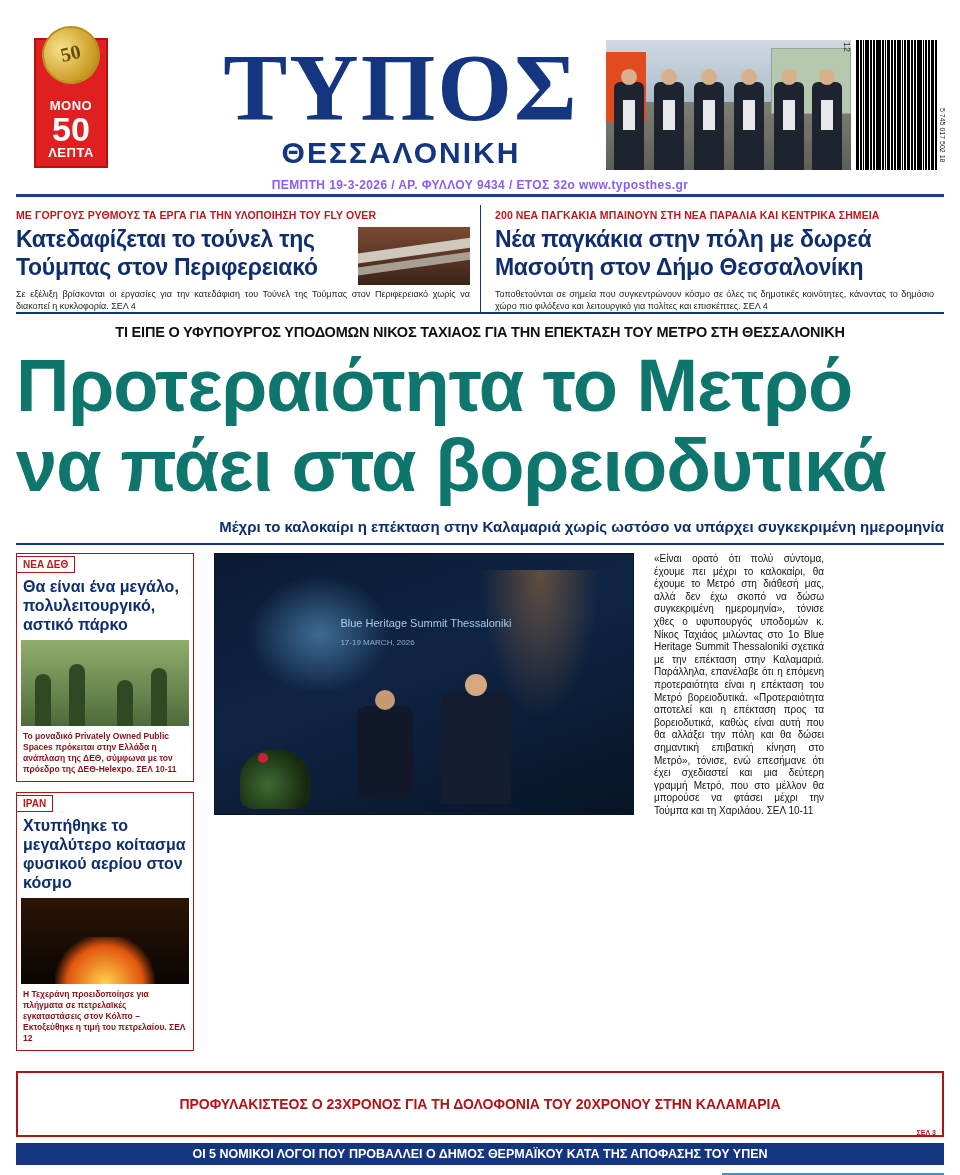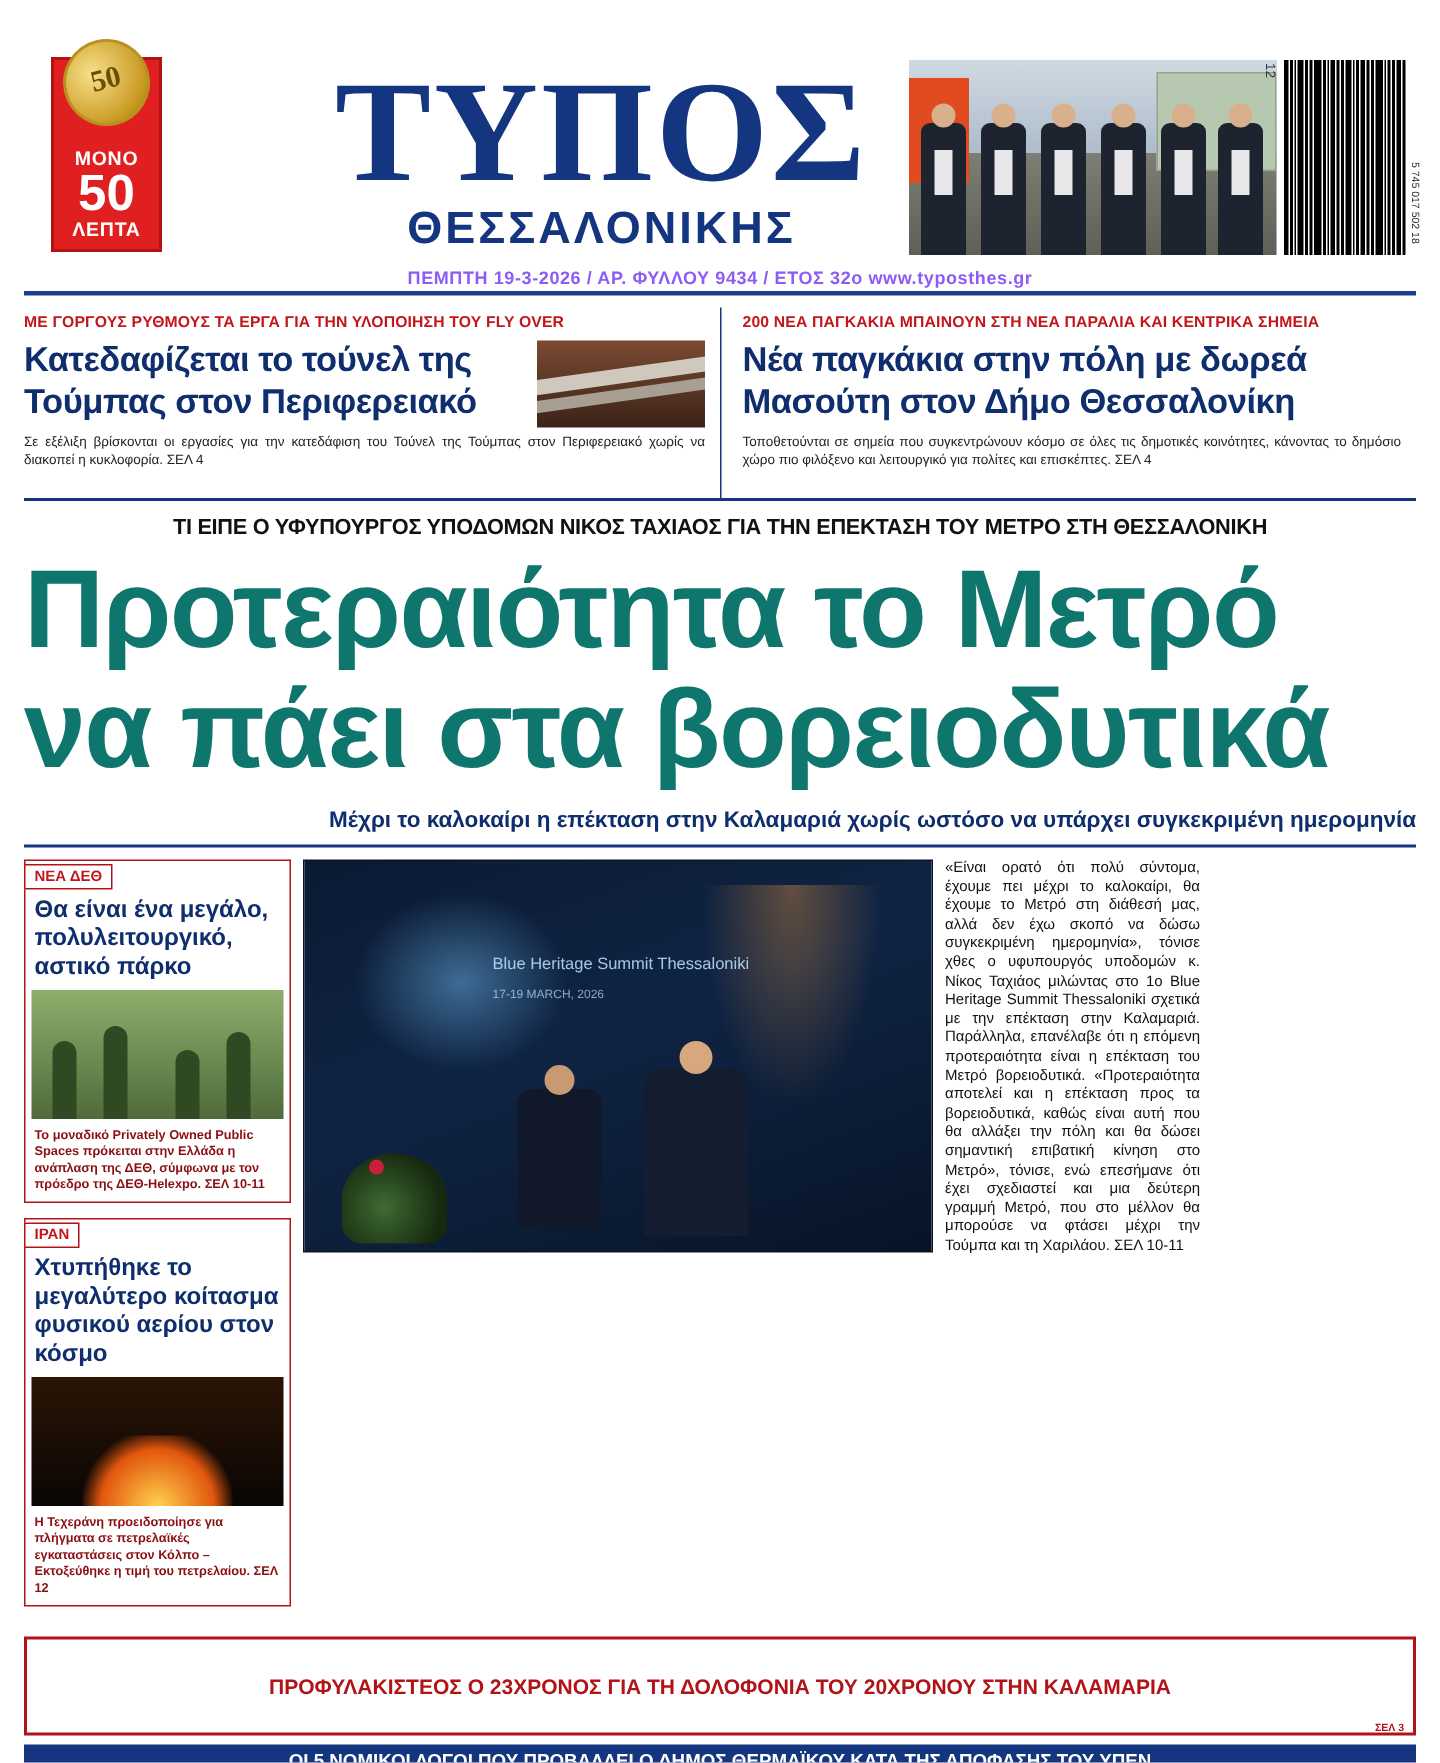--- a/index.html
+++ b/index.html
@@ -30,39 +30,39 @@
 
   .barcode{position:absolute;right:0;top:26px;width:88px;height:130px;display:flex;align-items:flex-end;gap:1px;}
   .barcode i{display:block;width:2px;background:#000;height:100%;}
   .barcode-side{position:absolute;right:92px;top:28px;font-size:9px;writing-mode:vertical-rl;color:#333;}
   .barcode-num{position:absolute;right:-2px;bottom:8px;font-size:7px;writing-mode:vertical-rl;color:#222;}
 
   .dateline{position:absolute;left:0;right:0;bottom:2px;text-align:center;font-size:12px;font-weight:bold;color:#8b5cf6;letter-spacing:.4px;}
 
   
   .teasers{display:flex;gap:0;border-bottom:2px solid #14357f;padding-top:8px;}
-  .teaser{width:50%;box-sizing:border-box;padding:4px 10px 20px 0;}
+  .teaser{width:50%;box-sizing:border-box;padding:4px 10px 0 0;}
   .teaser.right{padding-left:14px;border-left:1px solid #14357f;}
   .kicker{color:#c2161b;font-size:10.5px;font-weight:bold;letter-spacing:.1px;margin-bottom:4px;}
   .teaser h2{margin:0;font-size:23px;line-height:28px;font-weight:bold;color:#0f2e6e;letter-spacing:-.3px;}
   .teaser .body{font-size:9px;line-height:12px;color:#222;margin-top:7px;text-align:justify;}
   .teaser-photo{float:right;width:112px;height:58px;margin:2px 0 2px 8px;background:linear-gradient(#7b4a33,#3b2318);position:relative;overflow:hidden;}
   .teaser-photo .road{position:absolute;left:-10px;top:18px;width:140px;height:10px;background:#cfc8bd;transform:rotate(-8deg);}
   .teaser-photo .road2{position:absolute;left:-10px;top:32px;width:140px;height:8px;background:#a89f93;transform:rotate(-8deg);}
   .teaser .right-text{overflow:hidden;}
 
   
   .main-kicker{text-align:center;font-size:14.5px;font-weight:bold;color:#111;padding:10px 0 6px;letter-spacing:-.2px;}
   .headline{text-align:left;font-family:"Liberation Sans",sans-serif;font-weight:bold;color:#0f766e;}
   .headline .l1{font-size:74px;line-height:80px;letter-spacing:-1px;}
   .headline .l2{font-size:74px;line-height:80px;letter-spacing:-1px;}
   .subhead{text-align:right;font-size:15px;font-weight:bold;color:#0f2e6e;margin-top:12px;padding-bottom:8px;border-bottom:2px solid #14357f;}
 
   
-  .middle{display:flex;gap:8px;margin-top:8px;}
+  .middle{display:flex;gap:20px;margin-top:8px;}
   .col-left{width:178px;}
   .box{border:1px solid #b11317;margin-bottom:10px;}
   .box .tag{display:inline-block;background:#fff;color:#c2161b;font-size:10px;font-weight:bold;padding:2px 6px;margin:-1px 0 0 -1px;border:1px solid #b11317;}
   .box h3{margin:4px 6px 6px;font-size:16px;line-height:19px;color:#0f2e6e;font-weight:bold;}
   .box .img{height:86px;margin:0 4px;background:linear-gradient(#8fae6c,#4e6b3a);position:relative;overflow:hidden;}
   .box .img.fire{background:linear-gradient(#2b1405,#0a0604);}
   .box .img.fire:after{content:"";position:absolute;left:20%;bottom:0;width:60%;height:55%;background:radial-gradient(circle at 50% 100%,#ffd24d,#e2560e 55%,rgba(0,0,0,0) 75%);}
   .box .img .tree{position:absolute;bottom:0;width:16px;height:52px;background:#2f4a22;border-radius:8px 8px 0 0;}
   .box .cap{font-size:8.5px;line-height:11px;color:#8a1014;margin:5px 6px 6px;font-weight:bold;}
 
@@ -106,21 +106,21 @@
       <div class="coin">
           <span>50</span>
         </div>
       <div class="mono">ΜΟΝΟ</div>
       <div class="fifty">50</div>
       <div class="lepta">ΛΕΠΤΑ</div>
     </div>
 
     <div class="logo-wrap">
       <div class="logo-main">ΤΥΠΟΣ</div>
-      <div class="logo-sub">ΘΕΣΣΑΛΟΝΙΚΗΣ</div>
+      <div class="logo-sub">ΘΕΣΣΑΛΟΝΙΚΗ</div>
     </div>
 
     <div class="photo-top">
       <div class="sky"></div>
       <div class="ground"></div>
       <div class="bld"></div>
       <div class="bld2"></div>
       <div class="man" style="left:8px;">
           <i></i>
         </div>

